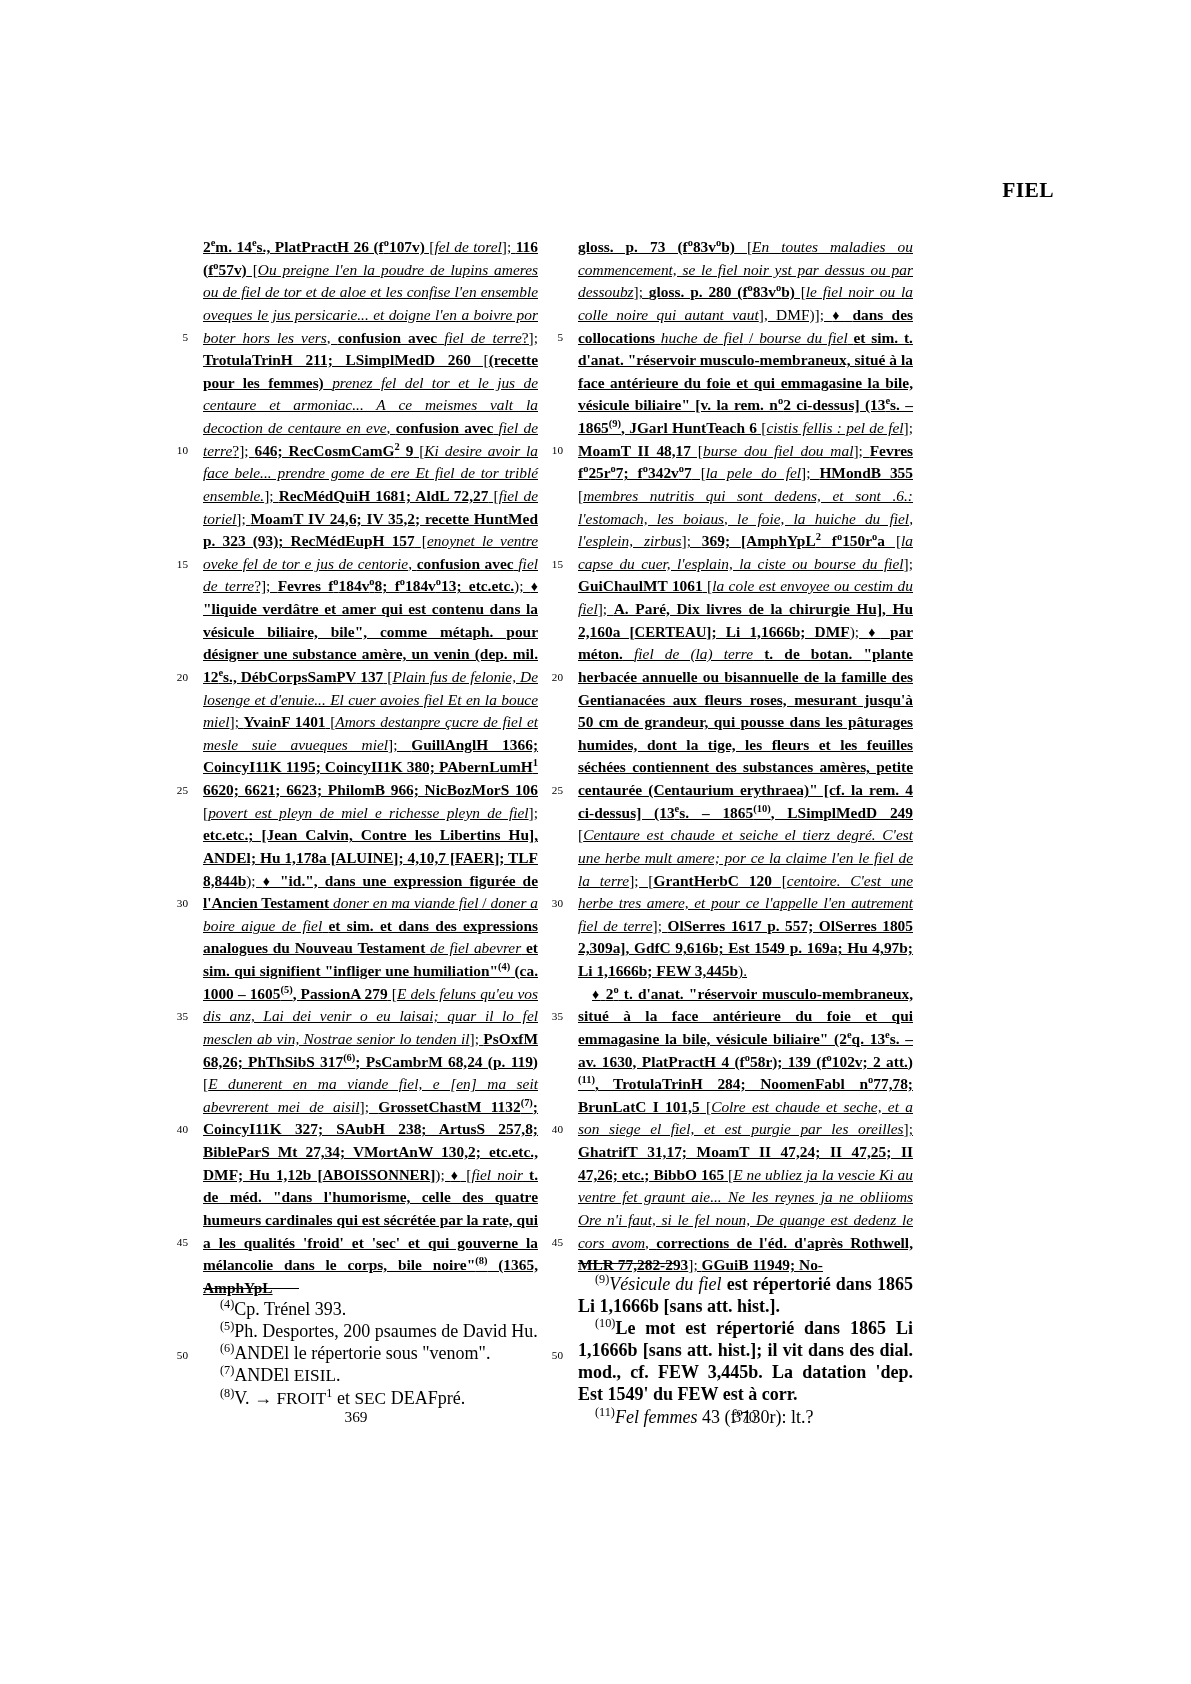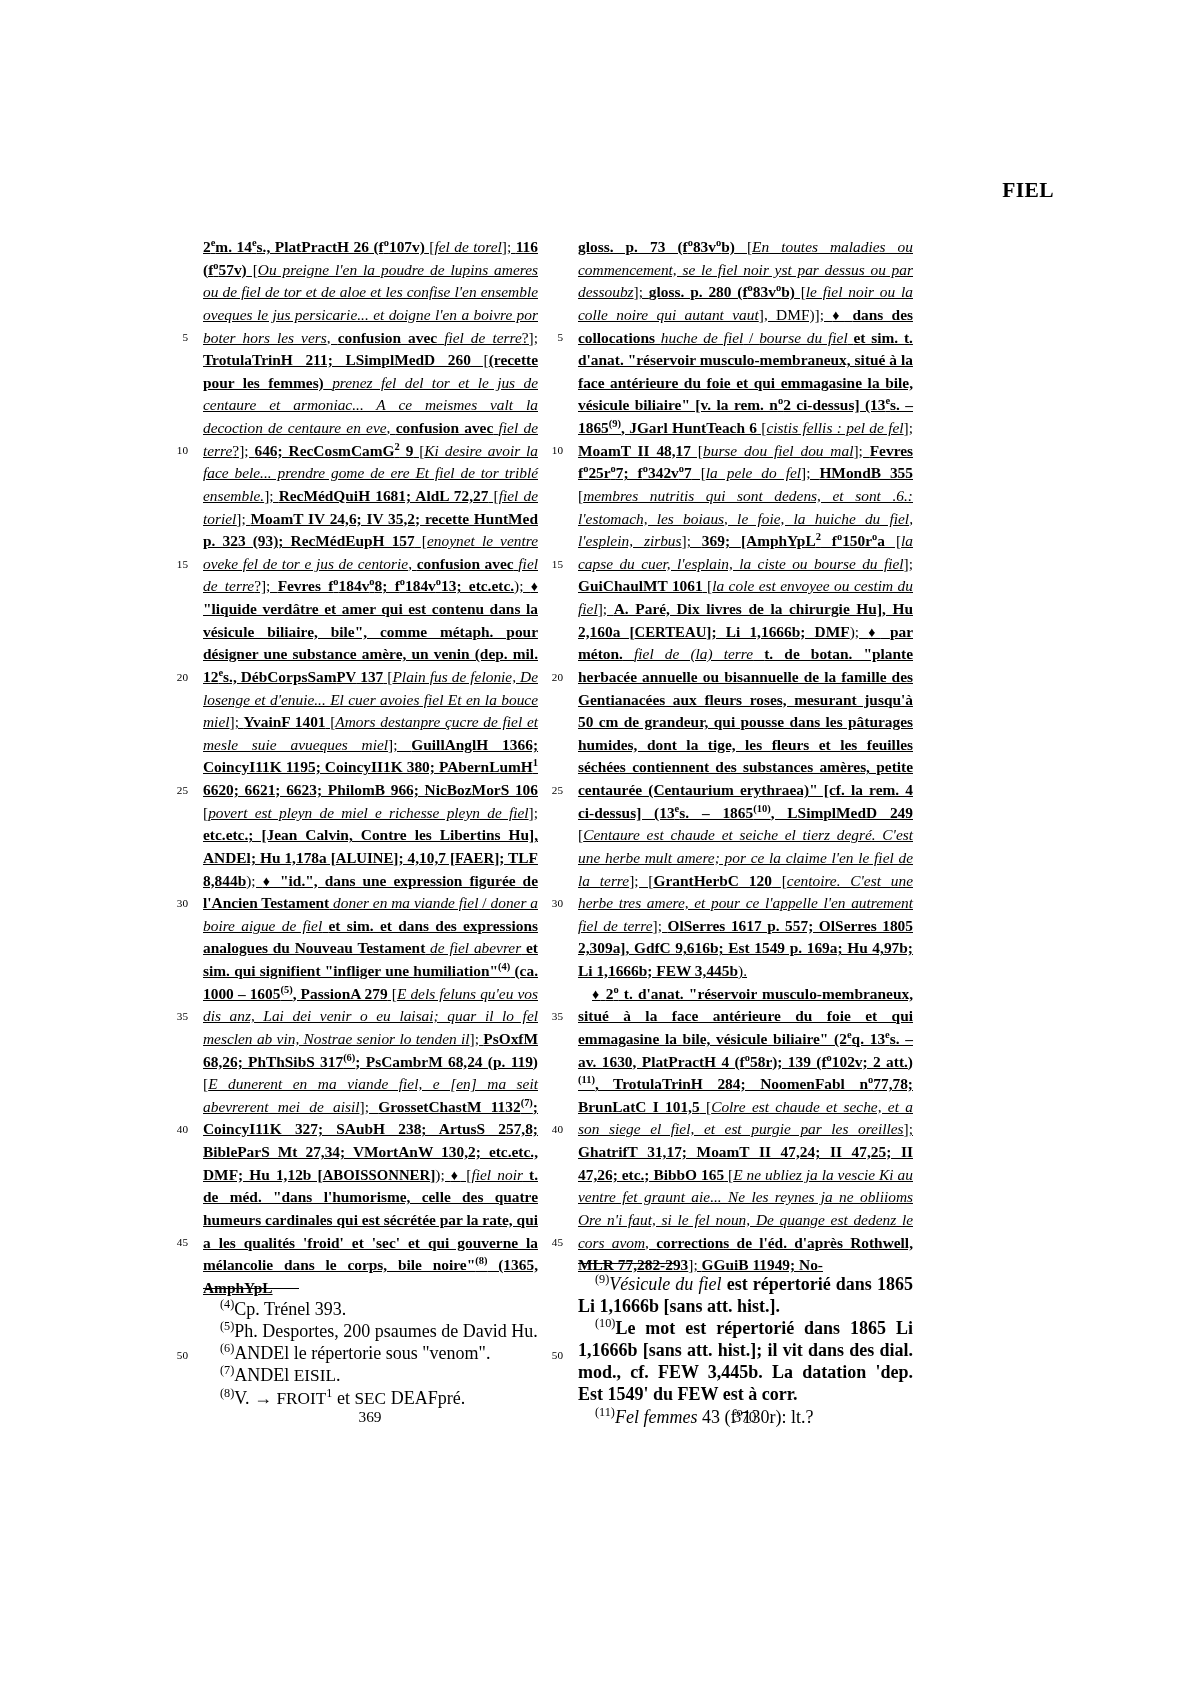--- a/index.html
+++ b/index.html
@@ -104,21 +104,21 @@
   .fn-sep { margin-bottom: 9px; }
 
   
   .folio {
     position: absolute;
     top: 1408px;
     font-size: 15.4px;
     text-align: center;
     width: 120px;
   }
-  .folio-left  { left: 310px; }
+  .folio-left  { left: 296px; }
   .folio-right { left: 685px; }
 </style>
 </head>
 <body>
 
 <div class="page">
 
   <div class="running-head">FIEL</div>
 
   <div class="linenums linenums-left">

